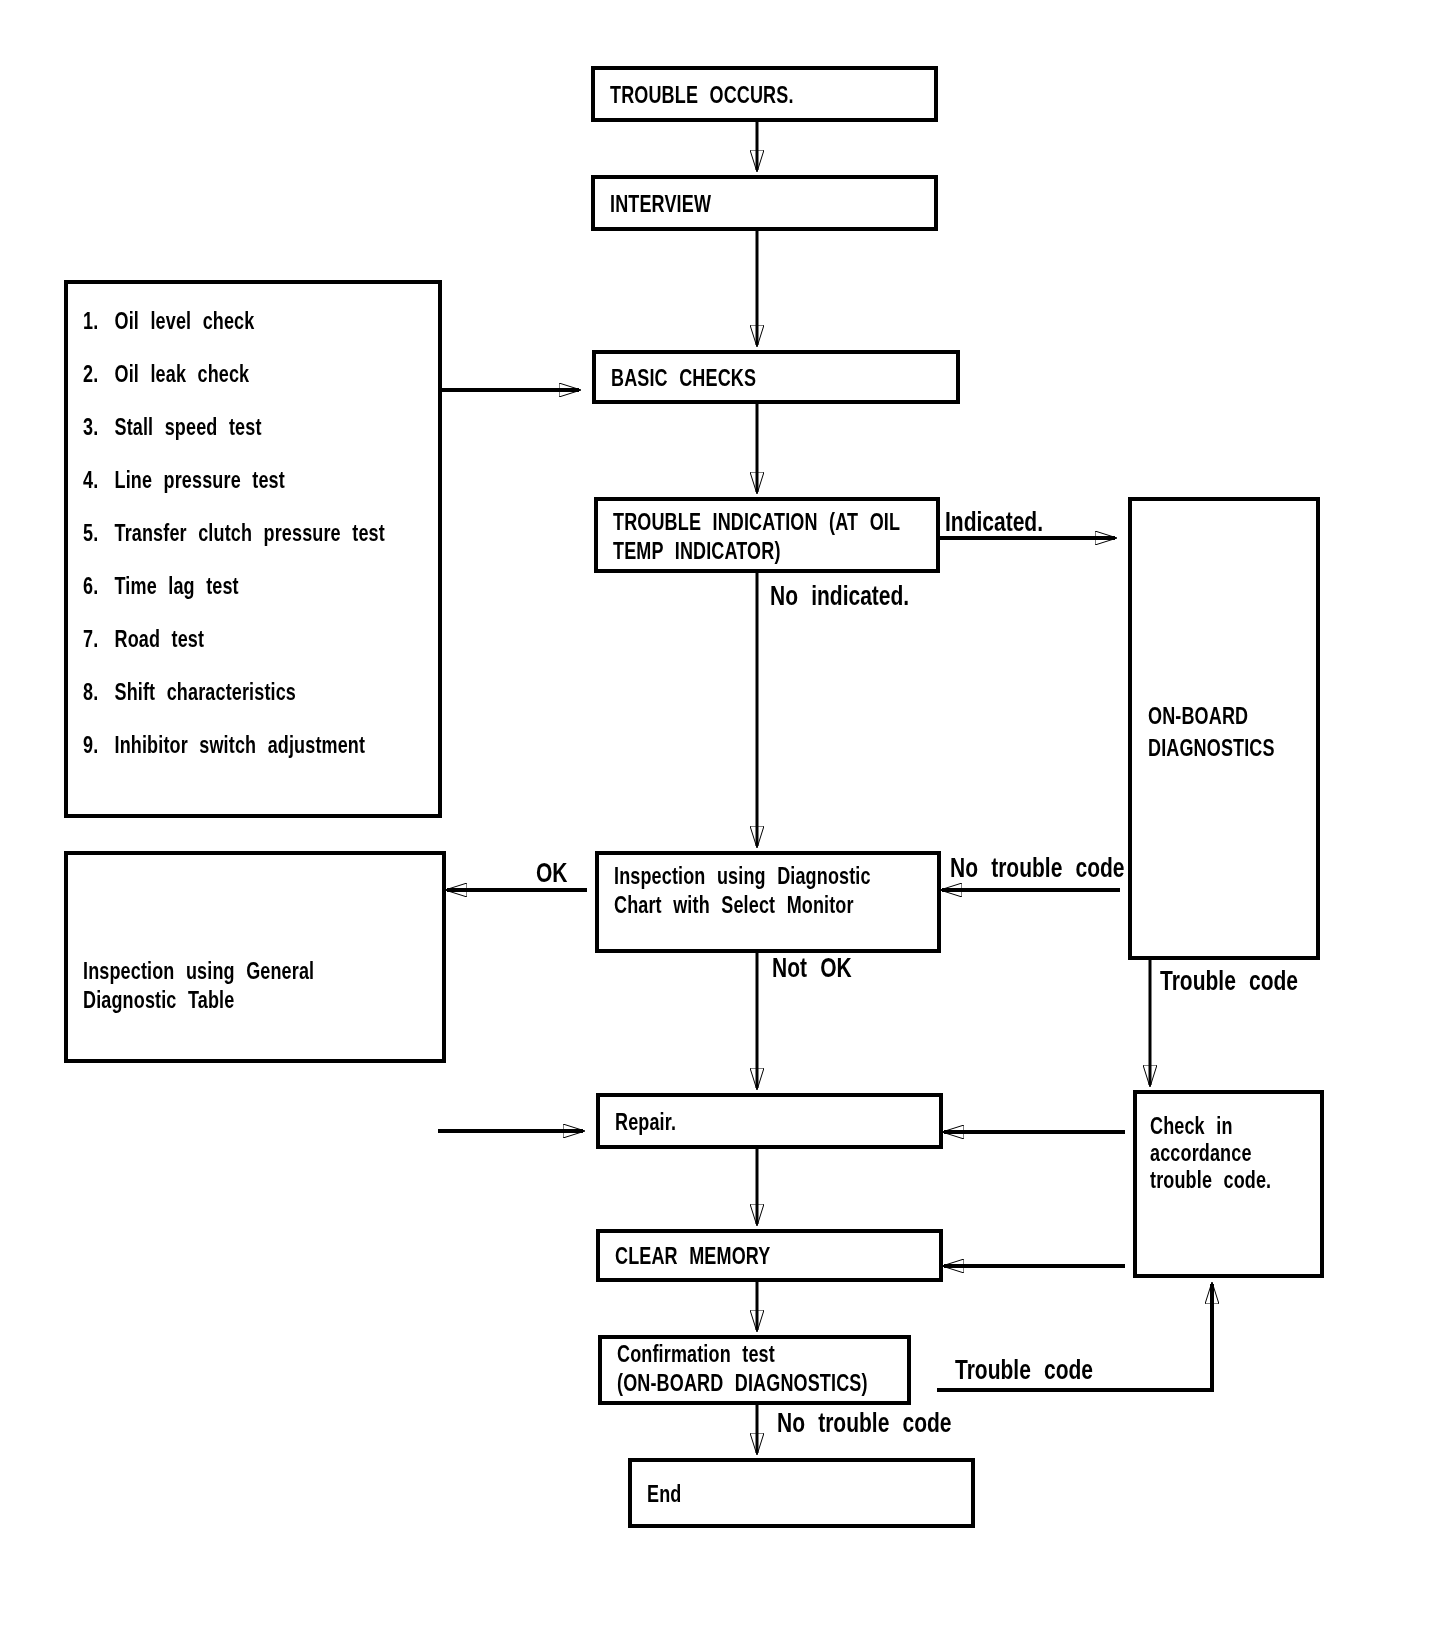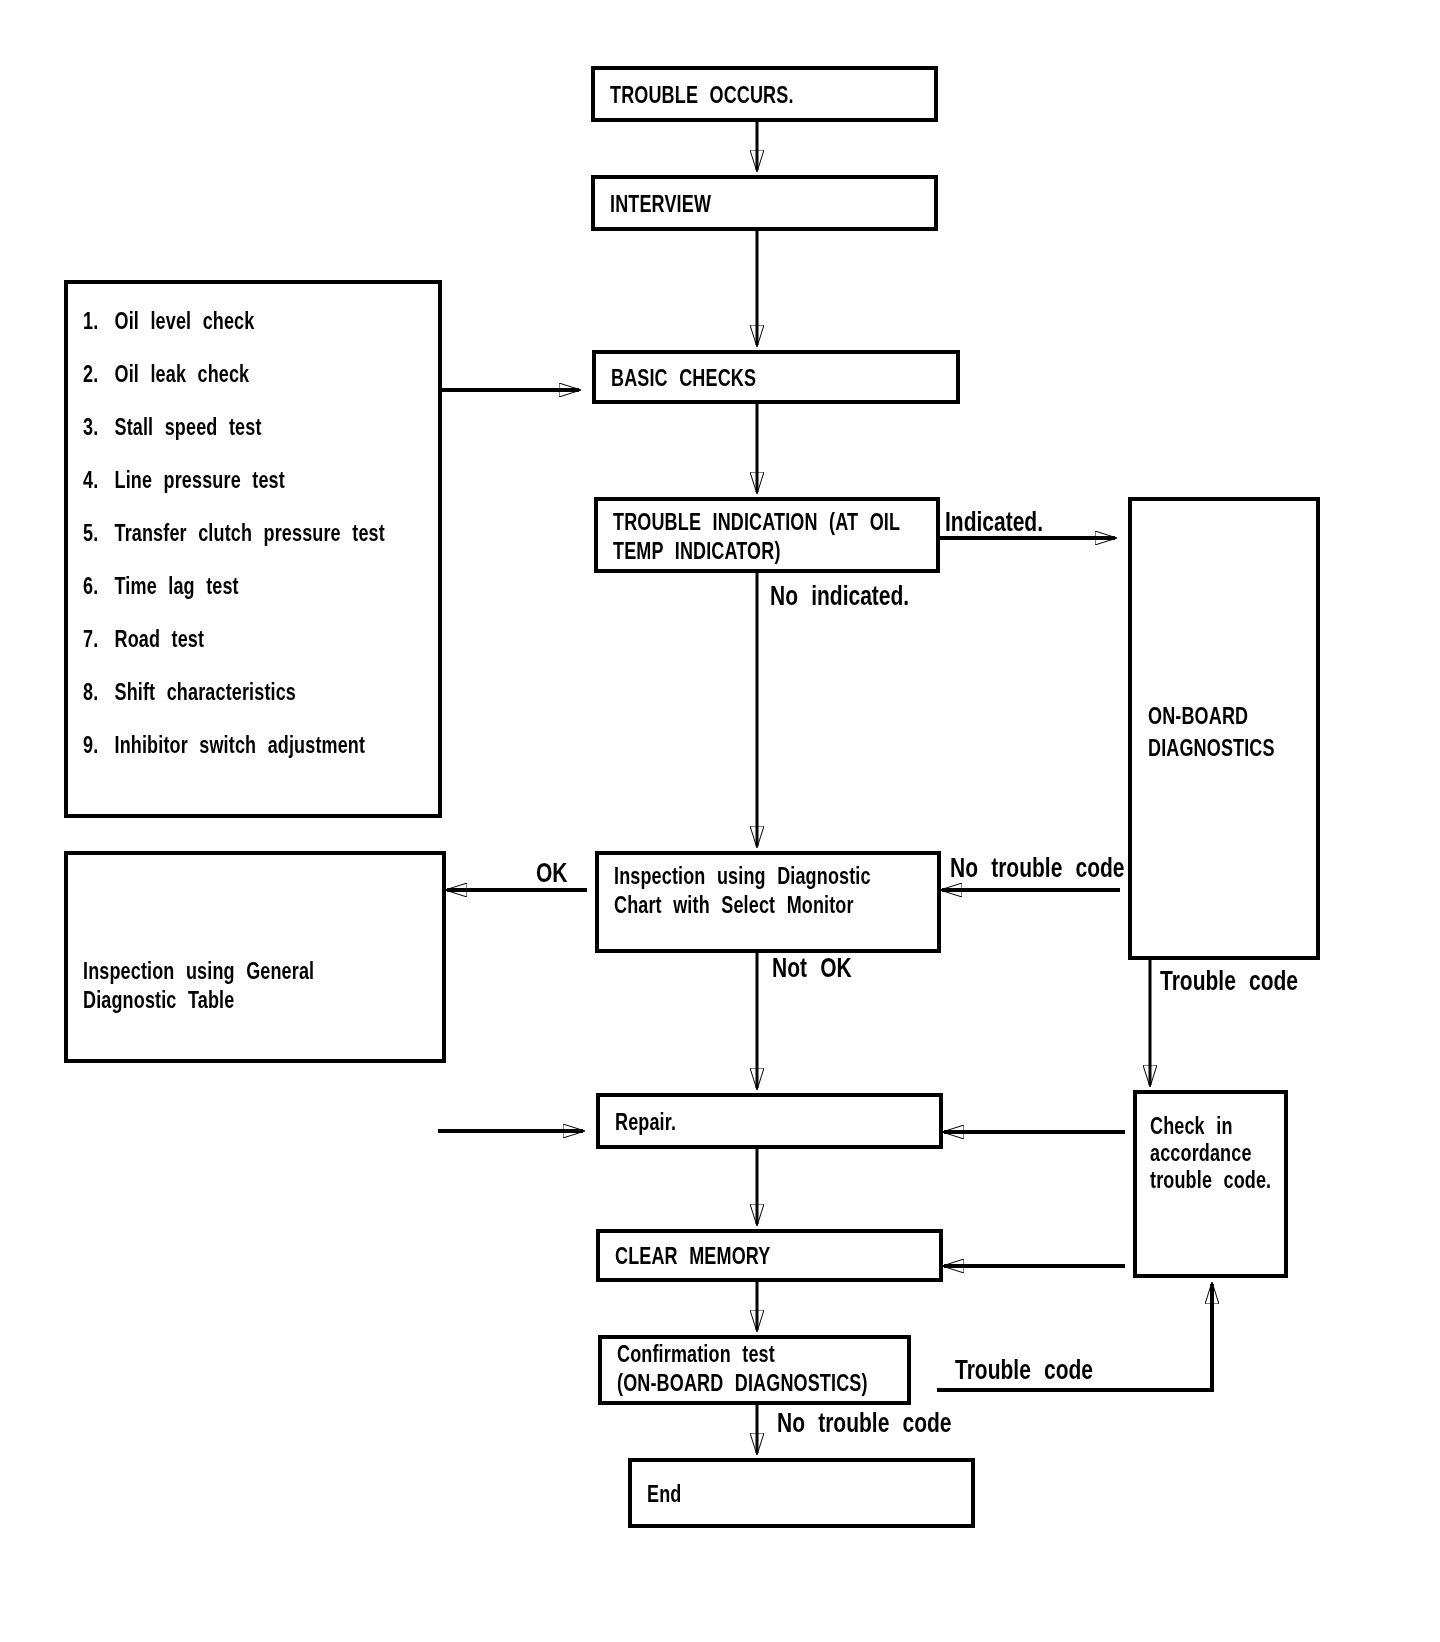--- a/index.html
+++ b/index.html
@@ -38,21 +38,21 @@
 
   #n-trouble-occurs     { left: 583px;  top: 66px;   width: 347px; height: 56px; }
   #n-interview          { left: 583px;  top: 175px;  width: 347px; height: 56px; }
   #n-checklist          { left: 56px;   top: 280px;  width: 378px; height: 538px; padding-top: 25px; }
   #n-basic-checks       { left: 584px;  top: 350px;  width: 368px; height: 54px; }
   #n-trouble-indication { left: 586px;  top: 497px;  width: 346px; height: 76px;  padding-top: 6px; }
   #n-onboard            { left: 1120px; top: 497px;  width: 192px; height: 463px; padding-top: 199px; padding-left: 16px; line-height: 32px; }
   #n-inspection-select  { left: 587px;  top: 851px;  width: 346px; height: 102px; padding-top: 6px; }
   #n-general-table      { left: 56px;   top: 851px;  width: 382px; height: 212px; padding-top: 101px; }
   #n-repair             { left: 588px;  top: 1093px; width: 347px; height: 56px; }
-  #n-check-accordance   { left: 1125px; top: 1090px; width: 155px; height: 188px; padding-top: 18px; padding-left: 13px; line-height: 27px; }
+  #n-check-accordance   { left: 1125px; top: 1090px; width: 191px; height: 188px; padding-top: 18px; padding-left: 13px; line-height: 27px; }
   #n-clear-memory       { left: 588px;  top: 1229px; width: 347px; height: 53px; }
   #n-confirmation       { left: 590px;  top: 1335px; width: 313px; height: 70px;  }
   #n-end                { left: 620px;  top: 1458px; width: 347px; height: 70px; }
 
   .chk-row { display: flex; margin-bottom: 29px; line-height: 24px; }
   .chk-num { flex: none; width: 42px; }
 
   .elabel {
     position: absolute;
     font-weight: 700;

